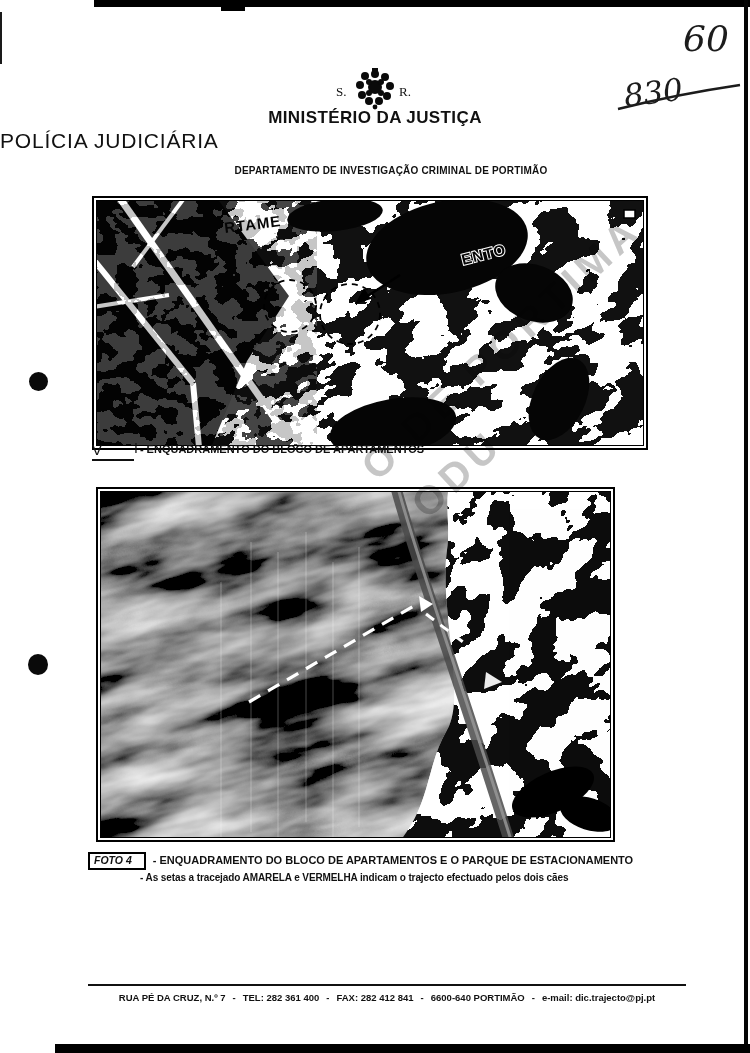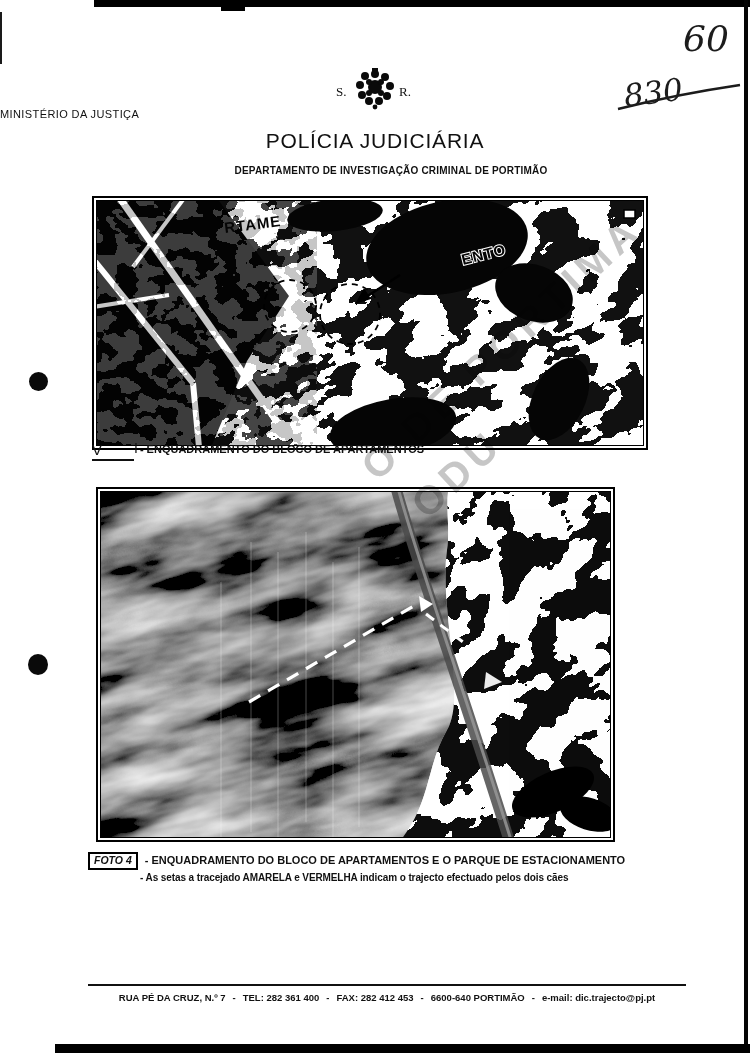--- a/index.html
+++ b/index.html
@@ -17,40 +17,40 @@
   .scan-band-bottom{left:55px;top:1044px;width:695px;height:9px;background:#000;}
   .hole{background:#0a0a0a;border-radius:50%;}
   .hole1{left:29px;top:372px;width:19px;height:19px;}
   .hole2{left:28px;top:654px;width:20px;height:21px;}
 
   
   .hdr-initial{font-family:"Liberation Serif", serif;font-size:13px;color:#111;}
   .hdr-s{left:336px;top:84px;}
   .hdr-r{left:399px;top:84px;}
   .emblem{left:352px;top:66px;}
-  .ministry{left:0;top:108px;width:750px;font-size:11px;font-weight:normal;letter-spacing:.4px;}
-  .organization{left:0;top:129px;width:750px;text-align:center;font-size:21px;letter-spacing:.8px;}
+  .ministry{left:0;top:108px;width:750px;text-align:center;font-size:17px;font-weight:bold;letter-spacing:.4px;}
+  .organization{left:0;top:129px;width:750px;font-size:21px;letter-spacing:.8px;}
   .department{left:0;top:165px;width:750px;text-align:center;font-size:10px;font-weight:bold;letter-spacing:.2px;margin-left:16px;}
 
   
   .handwriting{left:588px;top:4px;}
 
   
   .photo-frame{border:2px solid #000;padding:2px;background:#fff;}
   .photo-inner{border:1px solid #000;overflow:hidden;background:#fff;line-height:0;}
   .photo1{left:92px;top:196px;}
   .photo2{left:96px;top:487px;}
 
   
   .caption1{left:92px;top:440px;height:20px;font-size:11px;font-weight:bold;white-space:nowrap;}
   .cap1-v{display:inline-block;font-size:15px;font-weight:normal;border-bottom:2px solid #111;
           width:42px;padding-bottom:1px;vertical-align:-2px;}
   .cap1-bar{font-size:14px;font-weight:normal;margin-right:2px;}
   .caption2{left:88px;top:852px;width:620px;font-size:11px;font-weight:bold;line-height:13px;}
-  .foto-tag{display:inline-block;border:2px solid #000;padding:0 4px 1px 4px;
+  .foto-tag{display:inline-block;border:2px solid #000;padding:0 12px 1px 4px;
             font-style:italic;font-size:10.5px;margin-right:4px;}
   .cap2-line2{display:block;margin-left:52px;font-size:10px;letter-spacing:-.1px;margin-top:1px;}
 
   
   .watermark{left:0;top:0;width:750px;height:1053px;pointer-events:none;z-index:30;
              mix-blend-mode:multiply;}
   .wm{position:absolute;font-size:40px;font-weight:bold;color:#8e8e8e;opacity:.5;
       letter-spacing:6px;white-space:nowrap;transform-origin:0 50%;}
   .wm1{left:368px;top:450px;transform:rotate(-43deg);}
   .wm2{left:418px;top:488px;transform:rotate(-43deg);}
@@ -241,14 +241,14 @@
   <span class="cap2-line2">- As setas a tracejado AMARELA e VERMELHA indicam o trajecto efectuado pelos dois cães</span>
 </div>
 
 <div class="abs watermark">
   <span class="wm wm1">O DE PORTIMA</span>
   <span class="wm wm2">ODU</span>
 </div>
 
 <div class="abs footer-rule"></div>
 <div class="abs footer-text">
-  <span>RUA PÉ DA CRUZ, N.º 7</span><span class="sep">-</span><span>TEL: 282 361 400</span><span class="sep">-</span><span>FAX: 282 412 453</span><span class="sep">-</span><span>6600-640 PORTIMÃO</span><span class="sep">-</span><span>e-mail: dic.trajecto@pj.pt</span>
+  <span>RUA PÉ DA CRUZ, N.º 7</span><span class="sep">-</span><span>TEL: 282 361 400</span><span class="sep">-</span><span>FAX: 282 412 841</span><span class="sep">-</span><span>6600-640 PORTIMÃO</span><span class="sep">-</span><span>e-mail: dic.trajecto@pj.pt</span>
 </div>
 
 </body></html>

